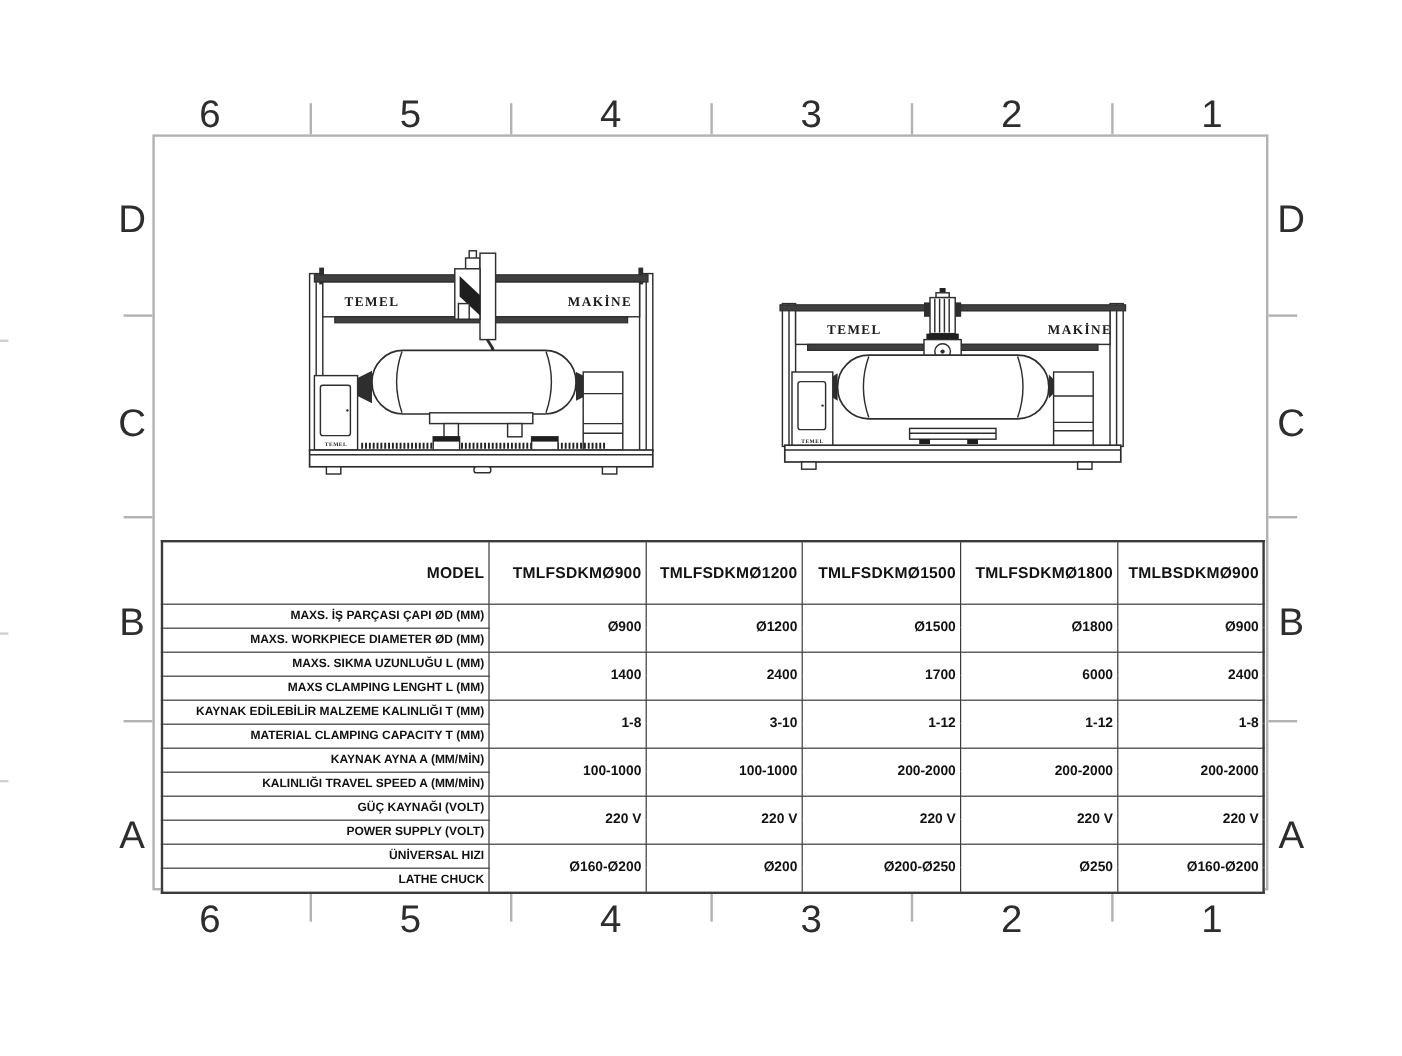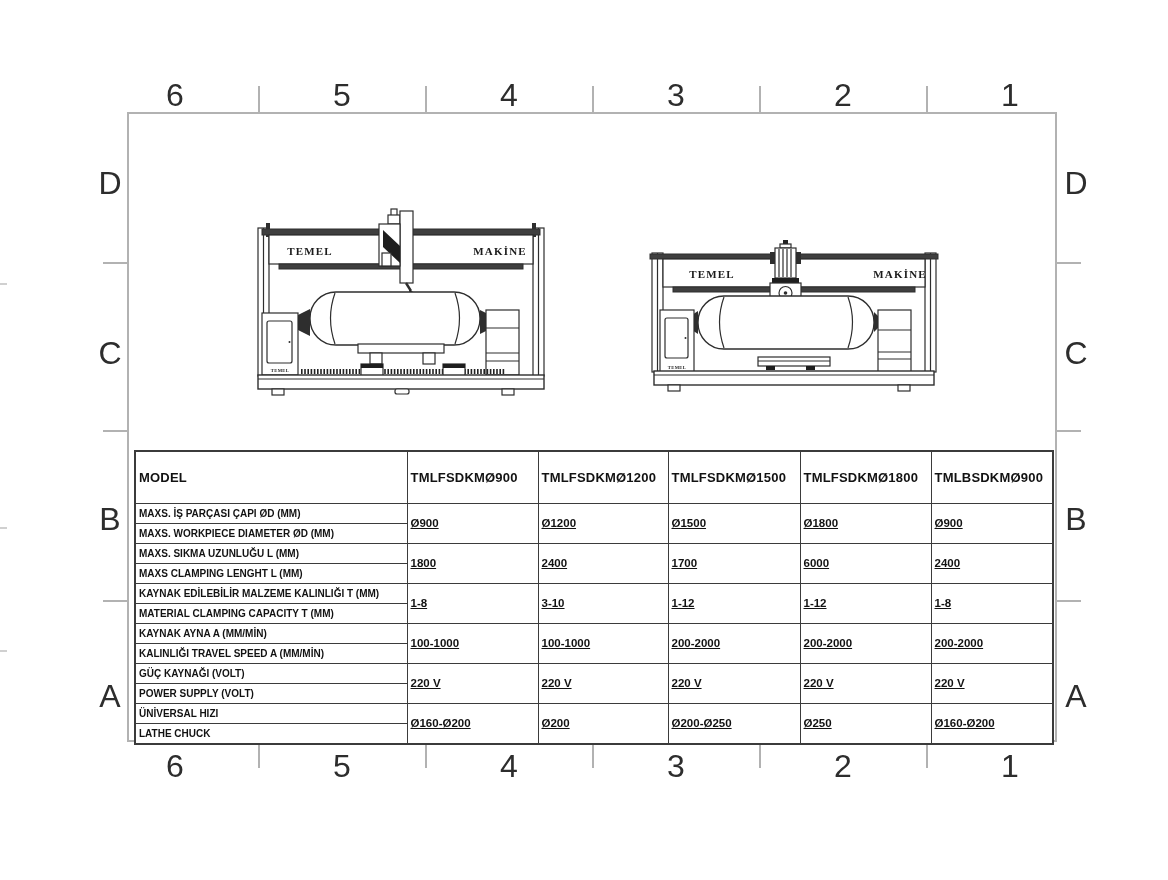--- a/index.html
+++ b/index.html
@@ -29,28 +29,28 @@
   svg text.brand{font-size:11px;letter-spacing:1.2px;text-anchor:middle;}
   svg text.cab{font-size:4.6px;letter-spacing:.4px;text-anchor:middle;}
   svg text.tiny{font-size:9px;font-family:"Liberation Sans",sans-serif;}
   
   table.spec{
     position:absolute;left:134px;top:450px;width:918px;
     border-collapse:collapse;table-layout:fixed;background:#fff;
     border:2px solid #3b3b3b;
   }
   table.spec th, table.spec td{
-    border:1px solid #3b3b3b;text-align:left;vertical-align:middle;
+    border:1px solid #3b3b3b;text-align:right;vertical-align:middle;
     padding:0 3px;overflow:hidden;white-space:nowrap;color:#121212;
   }
   tr.hdr{height:52px;}
   tr.hdr th{font-size:13px;font-weight:bold;letter-spacing:.2px;}
   tr.r-top td, tr.r-bot td{height:19px;}
   td.lbl{font-size:10px;font-weight:bold;}
-  td.val{font-size:11.5px;font-weight:bold;text-decoration:underline;}
+  td.val{font-size:11.5px;font-weight:bold;}
 </style>
 </head>
 <body>
 
 <div class="frame"></div>
 
 <div class="edge-mark" style="top:283px;"></div>
 <div class="edge-mark" style="top:527px;"></div>
 <div class="edge-mark" style="top:650px;"></div>
 
@@ -267,21 +267,21 @@
     <td class="val" rowspan="2">Ø1500</td>
     <td class="val" rowspan="2">Ø1800</td>
     <td class="val" rowspan="2">Ø900</td>
   </tr>
   <tr class="r-bot">
     <td class="lbl">MAXS. WORKPIECE DIAMETER ØD (MM)</td>
   </tr>
 
   <tr class="r-top">
     <td class="lbl">MAXS. SIKMA UZUNLUĞU L (MM)</td>
-    <td class="val" rowspan="2">1800</td>
+    <td class="val" rowspan="2">1400</td>
     <td class="val" rowspan="2">2400</td>
     <td class="val" rowspan="2">1700</td>
     <td class="val" rowspan="2">6000</td>
     <td class="val" rowspan="2">2400</td>
   </tr>
   <tr class="r-bot">
     <td class="lbl">MAXS CLAMPING LENGHT L (MM)</td>
   </tr>
 
   <tr class="r-top">

